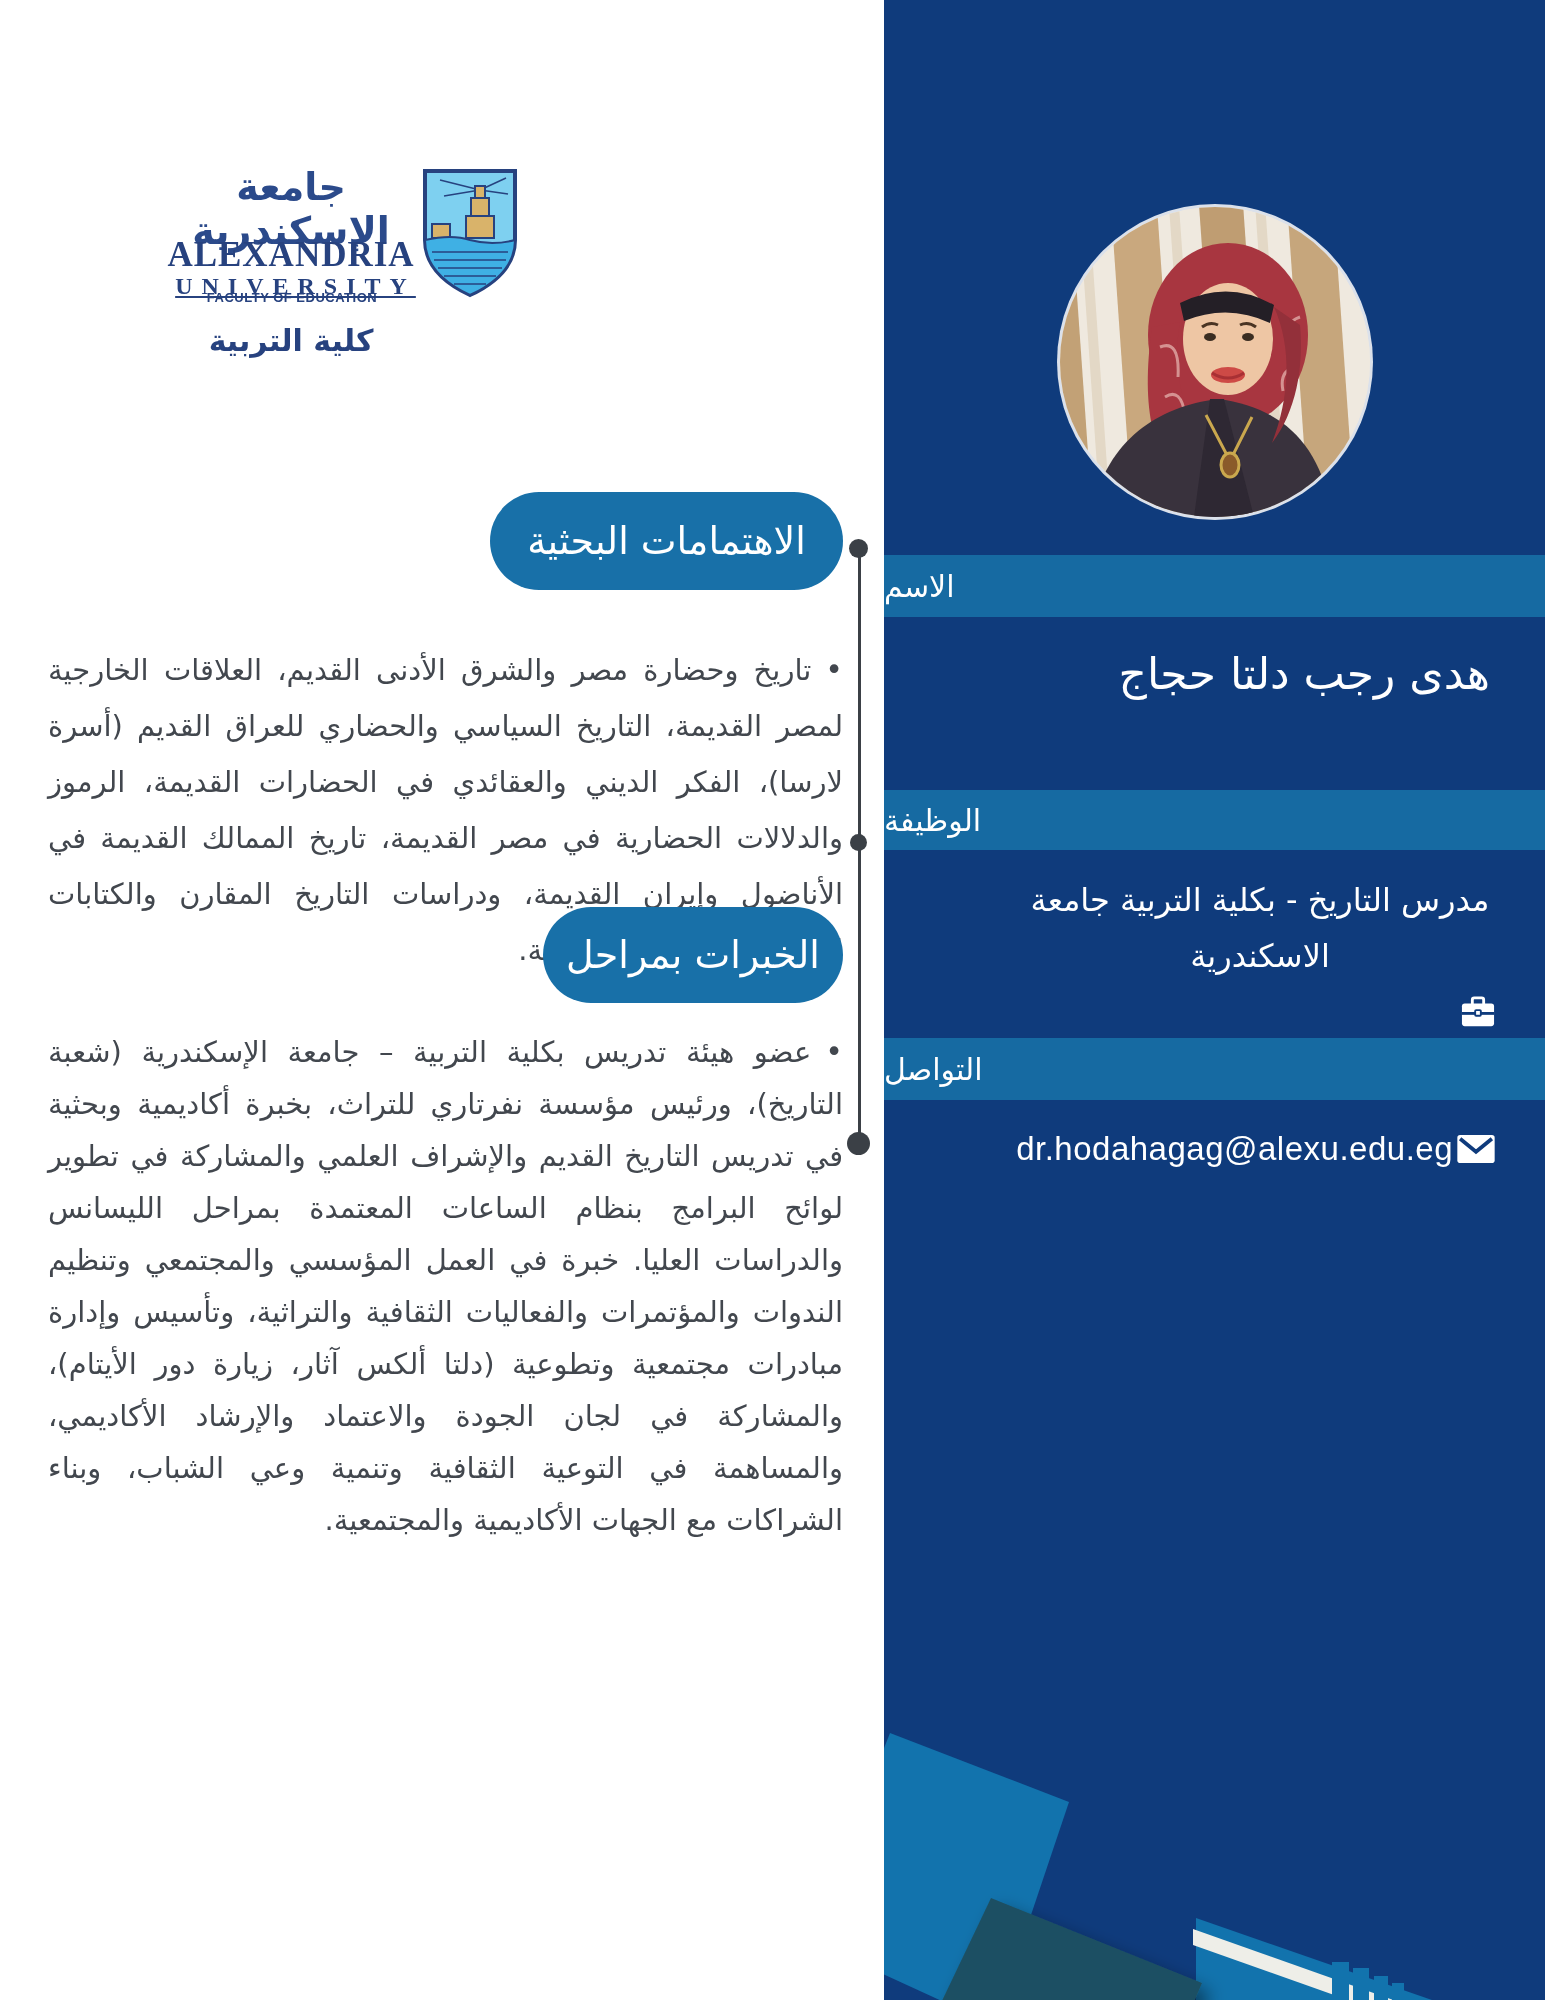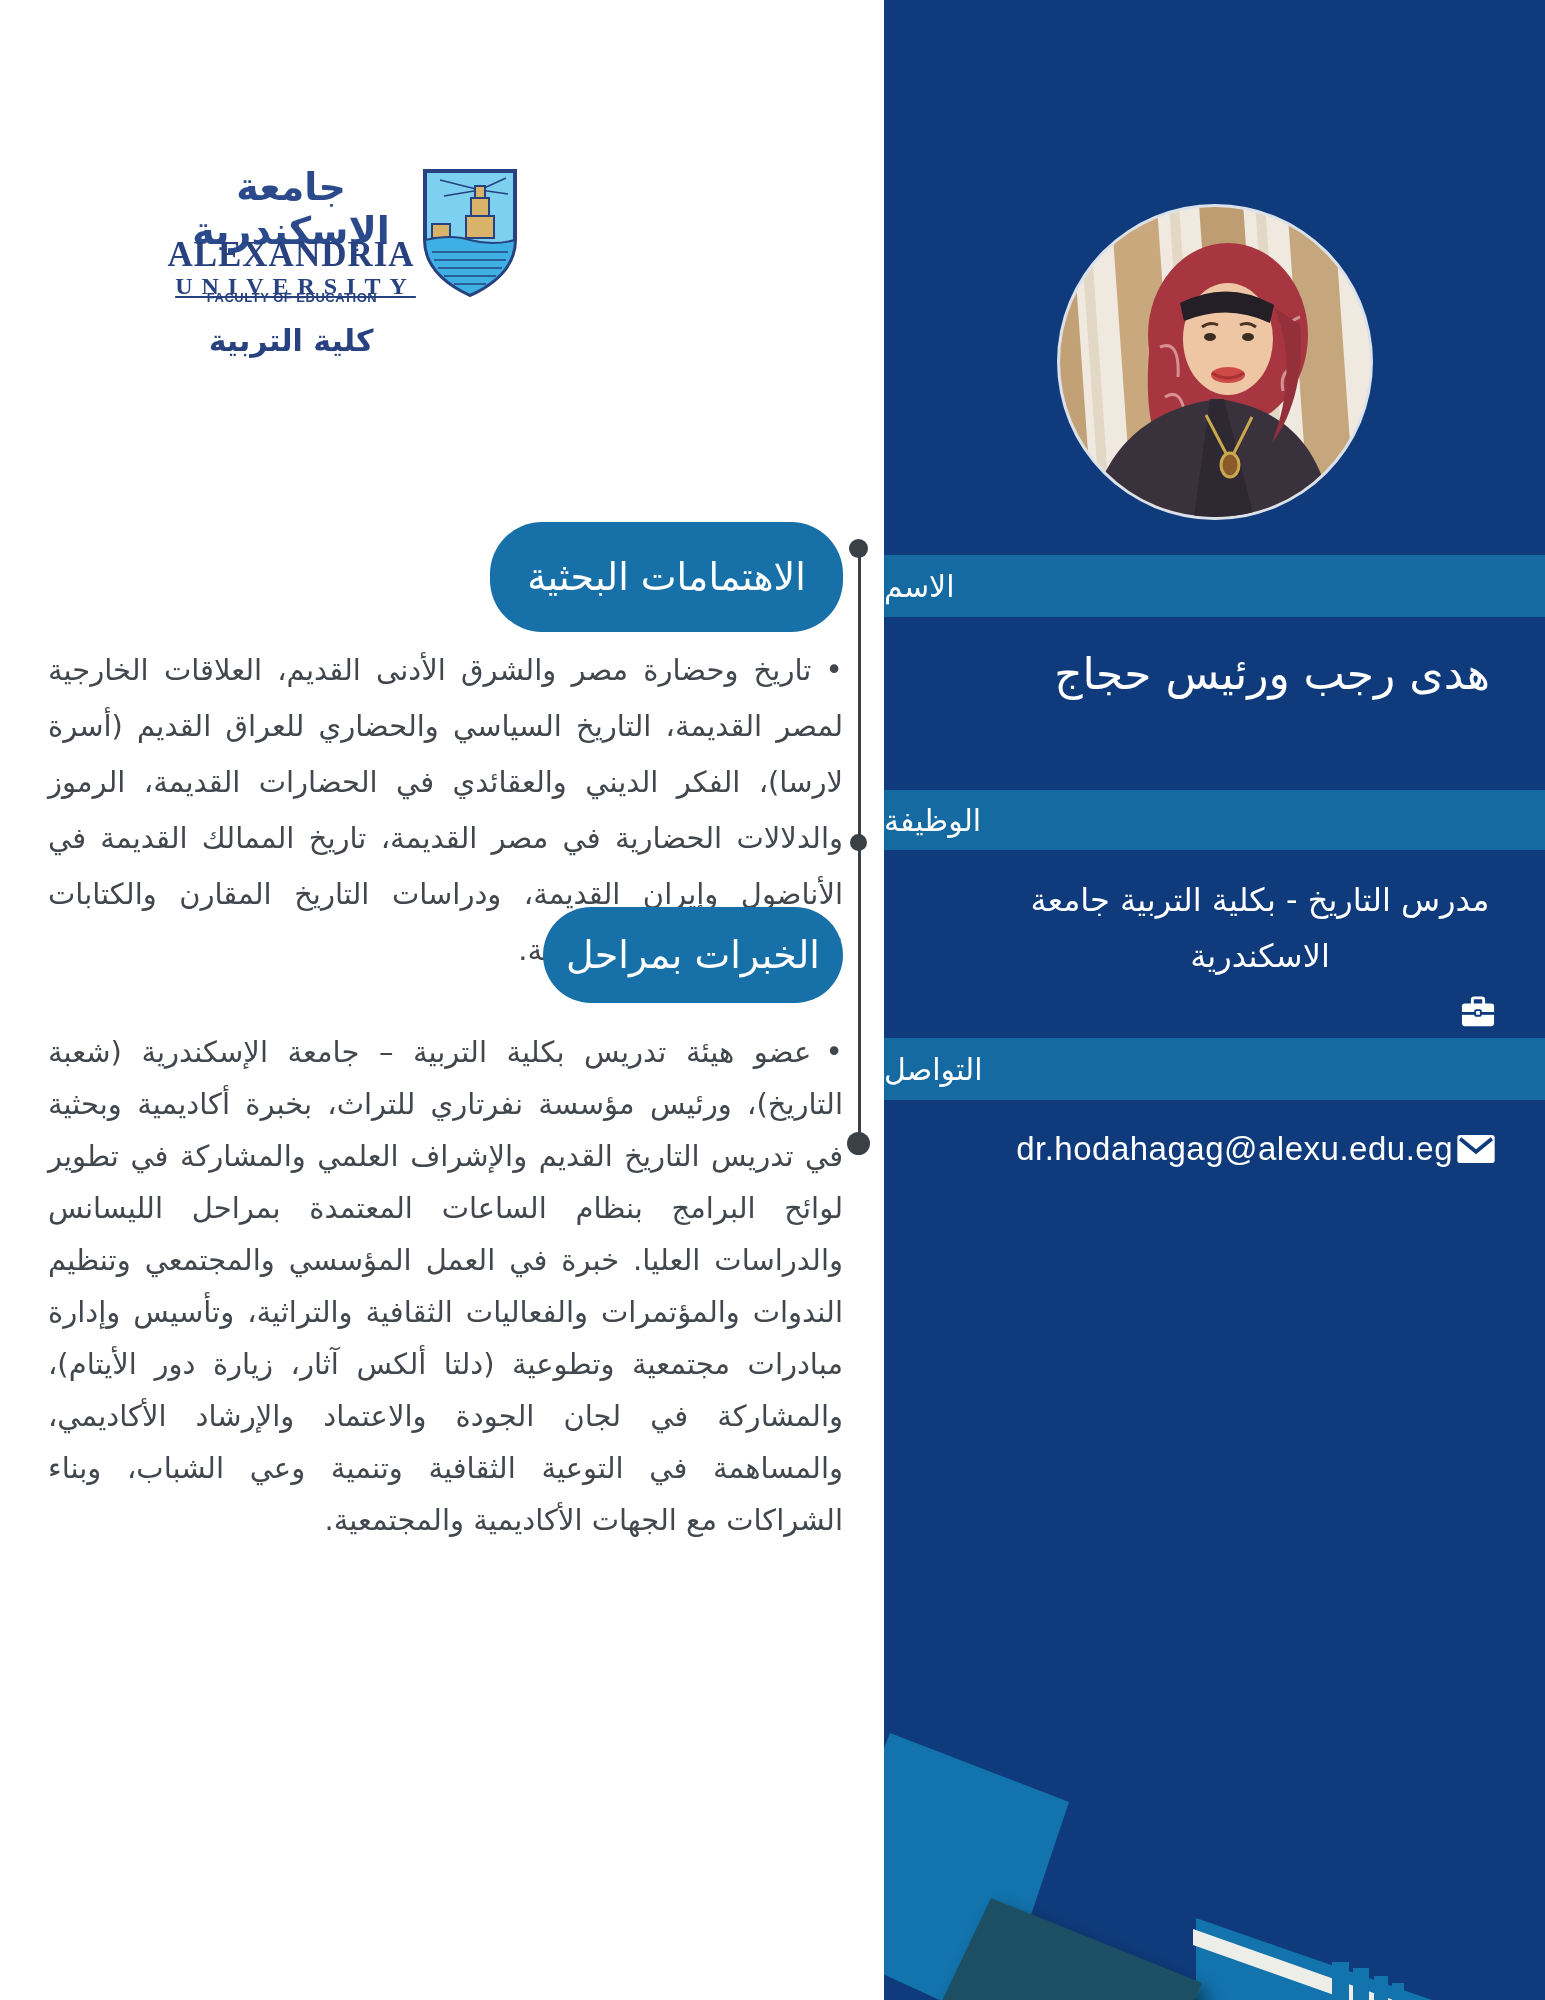--- a/index.html
+++ b/index.html
@@ -52,21 +52,21 @@
   .logo-en3{position:absolute;left:-6px;top:125px;width:276px;text-align:center;
     font-family:Liberation Sans, sans-serif;font-weight:bold;font-size:13px;color:var(--logonavy);letter-spacing:.5px;}
   .logo-ar2{position:absolute;left:18px;top:158px;width:226px;text-align:center;
     font-size:30px;font-weight:bold;color:var(--logonavy);direction:rtl;}
   .shield{position:absolute;left:262px;top:3px;}
   
   .pill{
     position:absolute;background:var(--pill);color:#fff;border-radius:52px;
     display:flex;align-items:center;justify-content:center;font-size:38px;direction:rtl;
   }
-  .pill-research{left:490px;top:492px;width:353px;height:110px;margin-top:30px;}
+  .pill-research{left:490px;top:492px;width:353px;height:98px;}
   .pill-experience{left:543px;top:907px;width:300px;height:96px;}
   .para{
     position:absolute;left:48px;width:795px;direction:rtl;text-align:justify;
     color:var(--ink);font-size:29px;
   }
   .para .bullet{font-size:30px;margin-left:14px;}
   .para-research{top:642px;line-height:56px;}
   .para-experience{top:1026px;line-height:52px;}
   
   .vline{position:absolute;left:858px;top:548px;width:3px;height:597px;background:#3b4046;}
@@ -113,21 +113,21 @@
       <path d="M214,100 C232,140 230,190 212,236 C236,205 244,160 240,118 Z" fill="#93303a"></path>
 
       <path d="M146,208 L170,254 L192,210" stroke="#caa84e" stroke-width="3" fill="none"></path>
       <ellipse cx="170" cy="258" rx="9" ry="12" fill="#8a5a2a" stroke="#caa84e" stroke-width="3"></ellipse>
     </svg>
   </div>
 
   <div class="side-bar bar-name">
     <span>الاسم</span>
   </div>
-  <div class="name-value">هدى رجب ورئيس حجاج</div>
+  <div class="name-value">هدى رجب دلتا حجاج</div>
 
   <div class="side-bar bar-job">
     <span>الوظيفة</span>
   </div>
   <div class="job-row">
     <div class="job-text">مدرس التاريخ - بكلية التربية جامعة الاسكندرية</div>
     <svg class="icon" width="34" height="32" viewBox="0 0 36 32">
       <rect x="12" y="1" width="12" height="9" rx="2" fill="none" stroke="#ffffff" stroke-width="3"></rect>
       <rect x="1" y="7" width="34" height="24" rx="3" fill="#ffffff"></rect>
       <rect x="1" y="16" width="34" height="3" fill="#0f3b7c"></rect>

